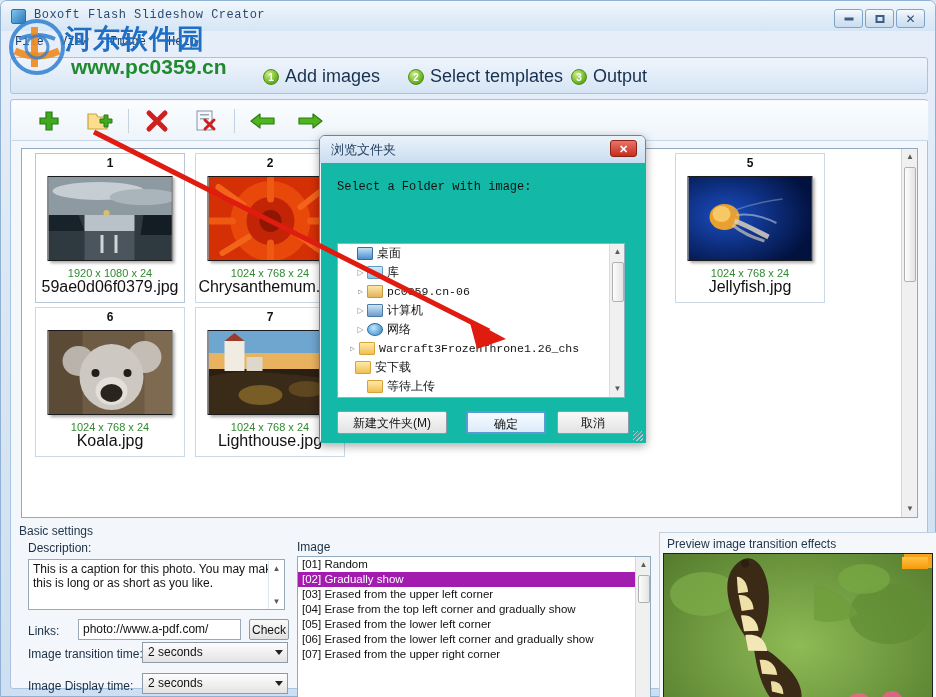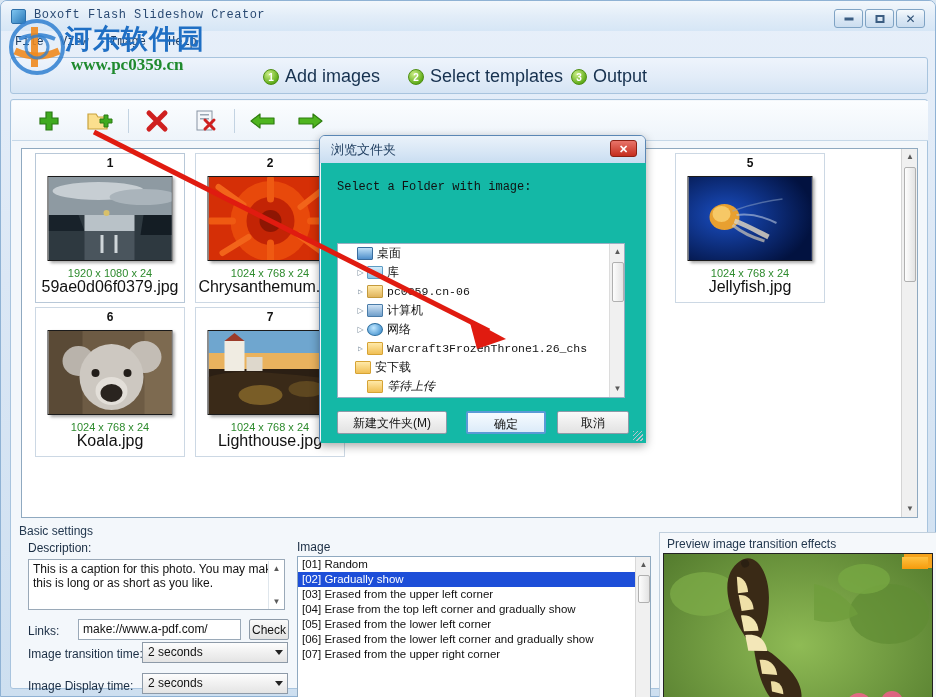--- a/index.html
+++ b/index.html
@@ -183,21 +183,21 @@
   
   #effects-label{ left:286px; top:440px; }
   #effects-list{
     position:absolute; left:286px; top:456px; width:354px; height:157px;
     background:#fff; border:1px solid #8fa9c0; overflow:hidden;
   }
   .eff-row{
     height:15px; line-height:15px; font-size:11.5px; color:#111;
     padding-left:4px; white-space:nowrap;
   }
-  .eff-row.sel{ background:#1d4ed8; color:#fff; }
+  .eff-row.sel{ background:#a21caf; color:#fff; }
   #eff-scroll{
     position:absolute; right:0; top:0; width:15px; height:100%;
     background:#f0f0f0; border-left:1px solid #d8d8d8;
   }
 
   
   #preview-box{ left:648px; top:432px; width:278px; height:228px; }
   #preview-title{ position:absolute; left:656px; top:437px; font-size:12px; color:#23384f; }
   #preview-img{
     position:absolute; left:652px; top:453px; width:270px; height:203px;
@@ -275,21 +275,21 @@
   #wm-logo{
     position:absolute; left:0; top:10px; width:56px; height:56px;
   }
   #wm-cn{
     position:absolute; left:56px; top:12px;
     font-family:"DejaVu Sans", sans-serif; font-size:27px; font-weight:bold;
     color:#1f6fc4; letter-spacing:1px;
   }
   #wm-url{
     position:absolute; left:62px; top:46px;
-    font-family:Liberation Serif, serif; font-size:17px; font-weight:bold;
+    font-family:Liberation Sans, sans-serif; font-size:21px; font-weight:bold;
     color:#1f8a2e;
   }
 </style>
 </head>
 <body>
 
 <div id="app-window">
 
   <div id="titlebar">
     <div id="app-icon"></div>
@@ -480,21 +480,21 @@
     <div class="fld-label" style="left:17px; top:441px;">Description:</div>
     <div class="text-input" id="description-box">
       <span>This is a caption for this photo. You may make this is long or as short as you like.</span>
       <div id="desc-scroll">
         <div class="sb-arrow" style="top:0; width:15px; background:#fff;">▲</div>
         <div class="sb-arrow" style="bottom:0; width:15px; background:#fff;">▼</div>
       </div>
     </div>
 
     <div class="fld-label" style="left:17px; top:524px;">Links:</div>
-    <div class="text-input" style="left:67px; top:519px; width:163px; height:21px;">make://www.a-pdf.com/</div>
+    <div class="text-input" style="left:67px; top:519px; width:163px; height:21px;">photo://www.a-pdf.com/</div>
     <div class="push-btn" style="left:238px; top:519px; width:40px; height:21px; line-height:20px;">Check</div>
 
     <div class="fld-label" style="left:17px; top:547px;">Image transition time:</div>
     <div class="combo" style="left:131px; top:542px; width:146px;">
       <span>2 seconds</span>
       <span class="arr"></span>
     </div>
 
     <div class="fld-label" style="left:17px; top:579px;">Image Display time:</div>
     <div class="combo" style="left:131px; top:573px; width:146px;">
@@ -583,27 +583,27 @@
         </div>
         <div class="tree-row mono" style="padding-left:16px;">
           <span class="tw">▷</span><span class="ticon ic-user"></span><span class="tlabel">pc0359.cn-06</span>
         </div>
         <div class="tree-row" style="padding-left:16px;">
           <span class="tw">▷</span><span class="ticon ic-computer"></span><span class="tlabel">计算机</span>
         </div>
         <div class="tree-row" style="padding-left:16px;">
           <span class="tw">▷</span><span class="ticon ic-network"></span><span class="tlabel">网络</span>
         </div>
-        <div class="tree-row mono" style="padding-left:16px;">
+        <div class="tree-row mono" style="padding-left:8px;">
           <span class="tw">▷</span><span class="ticon ic-folder"></span><span class="tlabel">Warcraft3FrozenThrone1.26_chs</span>
         </div>
         <div class="tree-row" style="">
           <span class="tw"></span><span class="ticon ic-folder"></span><span class="tlabel">安下载</span>
         </div>
-        <div class="tree-row" style="padding-left:16px;font-style:italic;">
+        <div class="tree-row" style="padding-left:16px;">
           <span class="tw"></span><span class="ticon ic-folder"></span><span class="tlabel">等待上传</span>
         </div>
         <div class="tree-row" style="padding-left:16px;">
           <span class="tw">▷</span>
         </div>
 
         <div id="tree-scroll">
           <div class="sb-arrow" style="top:0; width:15px;">▲</div>
           <div class="sb-thumb" style="top:18px; height:40px;"></div>
           <div class="sb-arrow" style="bottom:0; width:15px;">▼</div>

